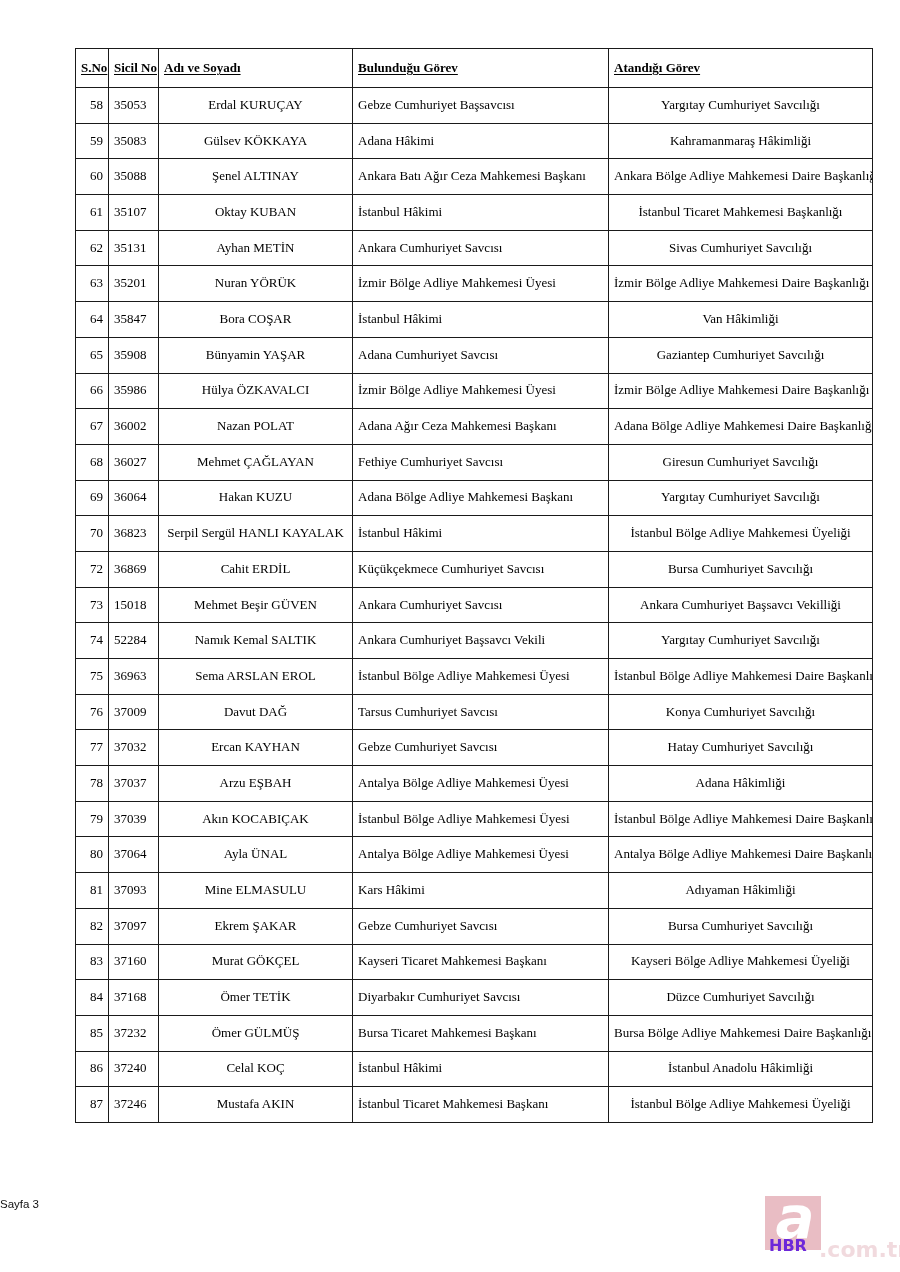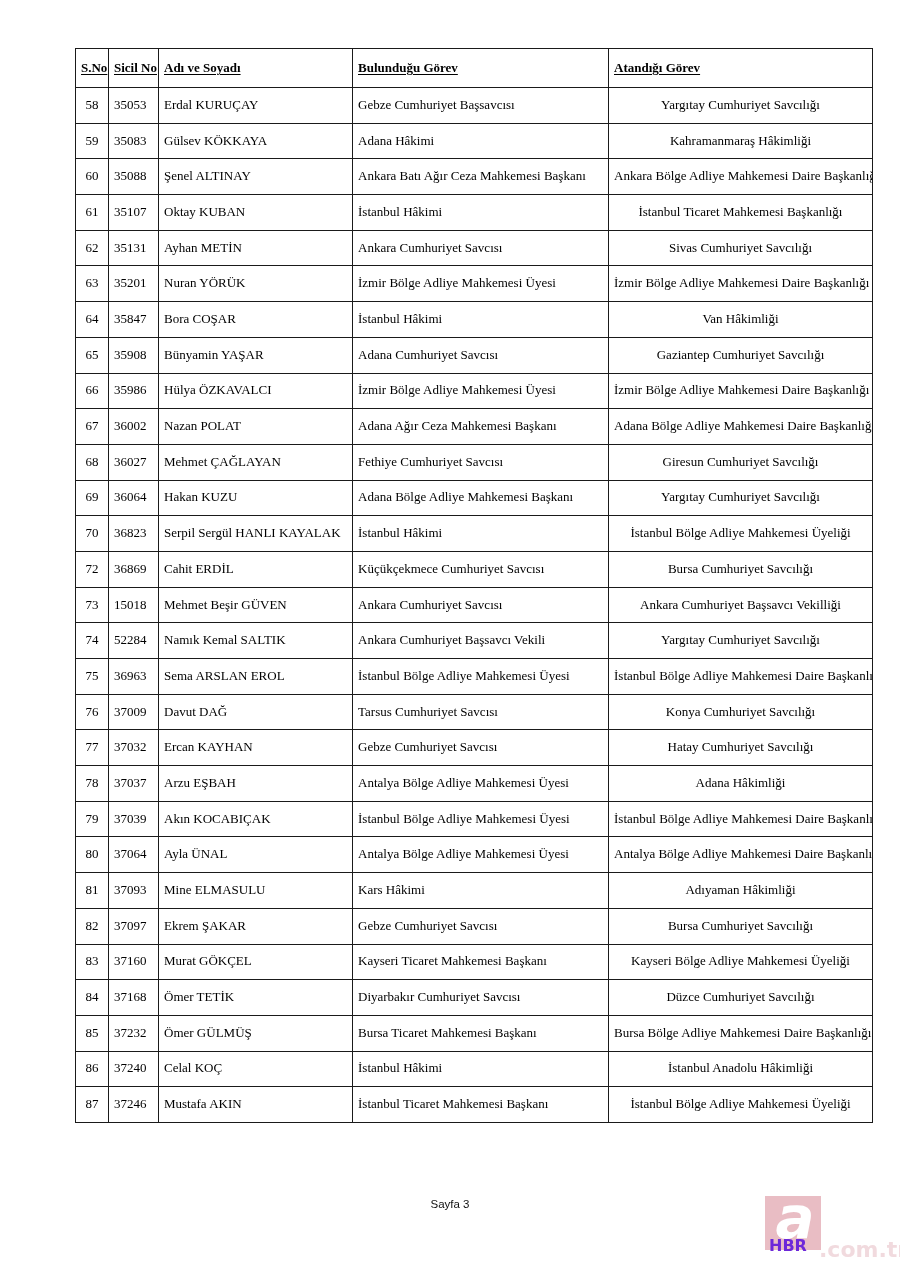--- a/index.html
+++ b/index.html
@@ -63,33 +63,33 @@
   }
   .hdr-text {
     display: inline-block;
     text-decoration: underline;
     text-underline-offset: 2px;
     font-weight: bold;
   }
 
   
   #listing-table tbody tr { height: 35.7px; }
-  td.sno   { text-align: center; font-size: 12.6px; }
+  td.sno   { text-align: right; font-size: 12.6px; }
   td.sicil { text-align: left; font-size: 12.6px; padding-left: 6px; }
-  td.ad    { text-align: left; font-size: 12.8px; padding-left: 7px; }
+  td.ad    { text-align: center; font-size: 12.8px; padding-left: 7px; }
   td.bul   { text-align: left; font-size: 12.5px; padding-left: 6px; }
   td.atn   { text-align: center; font-size: 12.5px; padding-left: 6px; }
 
   
   #page-footer {
     position: absolute;
     left: 0;
     top: 1198px;
     width: 900px;
-    text-align: center;
+    text-align: left;
     font-family: "Liberation Sans", "DejaVu Sans", sans-serif;
     font-size: 11.5px;
     color: #111111;
   }
 
   
   #watermark {
     position: absolute;
     left: 757px;
     top: 1196px;

